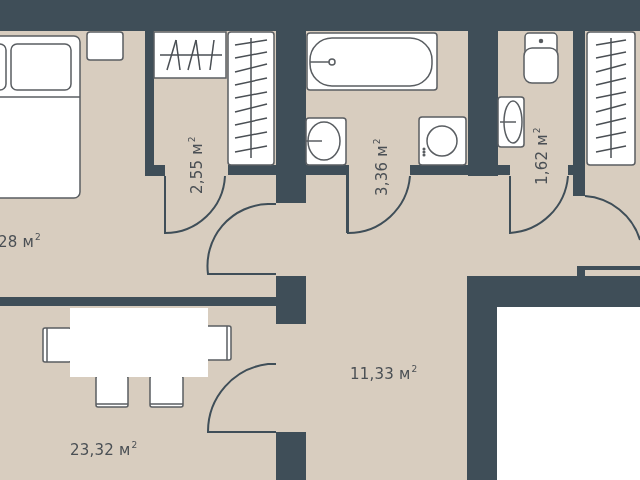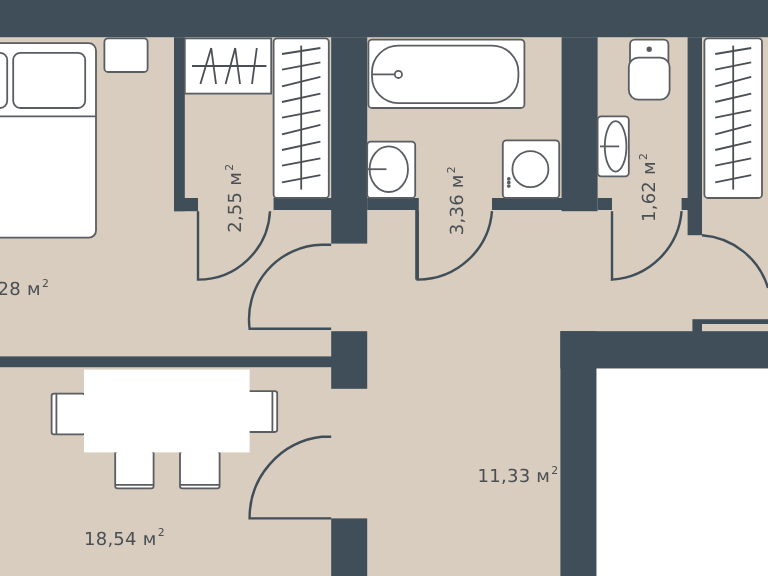--- a/index.html
+++ b/index.html
@@ -154,20 +154,20 @@
   <span>3,36</span>
   <span>м</span><sup>2</sup>
 </div>
 
 <div class="label vlabel" style="left:532px; top:185px;">
   <span>1,62</span>
   <span>м</span><sup>2</sup>
 </div>
 
 <div class="label" style="left:70px; top:440px;">
-  <span>18,54</span>
+  <span>23,32</span>
   <span>м</span><sup>2</sup>
 </div>
 
-<div class="label" style="left:350px; top:388px;margin-left:48px;">
+<div class="label" style="left:350px; top:364px;">
   <span>11,33</span>
   <span>м</span><sup>2</sup>
 </div>
 
 </body></html>

